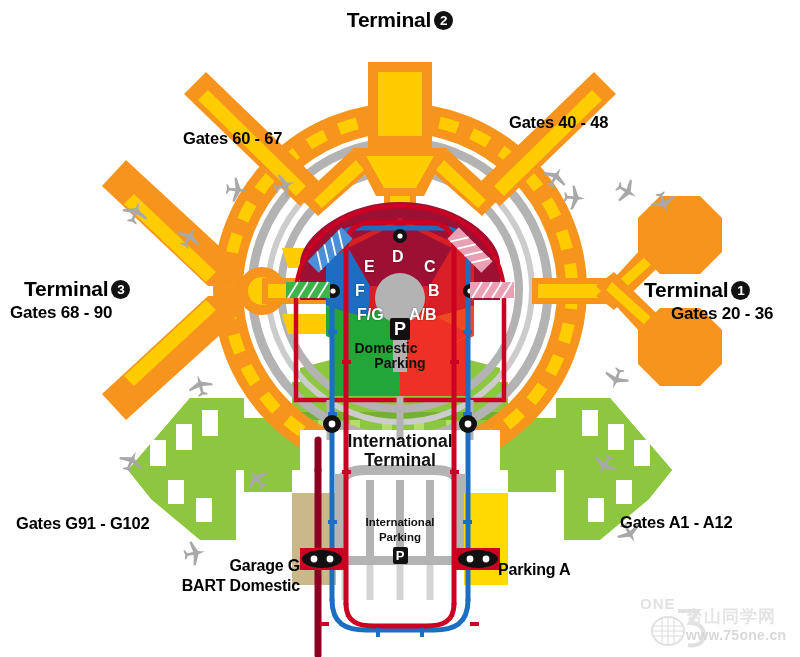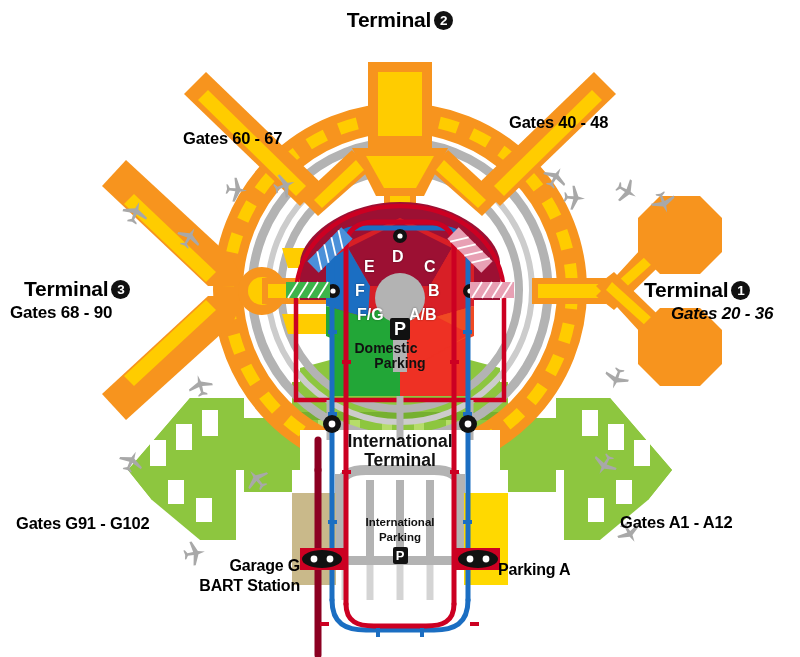--- a/index.html
+++ b/index.html
@@ -404,28 +404,28 @@
 <div class="lbl lbl-gates" style="left:509px;top:113px;">Gates 40 - 48</div>
 
 <div class="lbl lbl-term" style="left:24px;top:277px;">
   <span>Terminal</span><span class="num-badge">3</span>
 </div>
 <div class="lbl lbl-sub" style="left:10px;top:303px;text-align:right;">Gates 68 - 90</div>
 
 <div class="lbl lbl-term" style="left:644px;top:278px;">
   <span>Terminal</span><span class="num-badge">1</span>
 </div>
-<div class="lbl lbl-sub" style="left:671px;top:304px;font-style:italic;">Gates 20 - 36</div>
+<div class="lbl lbl-sub" style="left:671px;top:304px;">Gates 20 - 36</div>
 
 <div class="lbl lbl-gates" style="left:16px;top:514px;">Gates G91 - G102</div>
 
 <div class="lbl lbl-gates" style="left:620px;top:513px;">Gates A1 - A12</div>
 
 <div class="lbl lbl-garage t-right" style="left:80px;top:557px;width:220px;">Garage G</div>
-<div class="lbl lbl-garage t-right" style="left:80px;top:577px;width:220px;">BART Station</div>
+<div class="lbl lbl-garage t-right" style="left:80px;top:577px;width:220px;">BART Domestic</div>
 
 <div class="lbl lbl-garage" style="left:498px;top:561px;">Parking A</div>
 
 <div class="onmap sector-lbl" style="left:392px;top:248px;">D</div>
 <div class="onmap sector-lbl" style="left:424px;top:258px;">C</div>
 <div class="onmap sector-lbl" style="left:428px;top:282px;">B</div>
 <div class="onmap sector-lbl" style="left:409px;top:306px;">A/B</div>
 <div class="onmap sector-lbl" style="left:357px;top:306px;">F/G</div>
 <div class="onmap sector-lbl" style="left:355px;top:282px;">F</div>
 <div class="onmap sector-lbl" style="left:364px;top:258px;">E</div>
@@ -438,14 +438,31 @@
 
 <div class="onmap intl-term-lbl" style="left:320px;top:431px;width:160px;">International</div>
 <div class="onmap intl-term-lbl" style="left:320px;top:450px;width:160px;">Terminal</div>
 
 <div class="onmap intl-park-lbl" style="left:340px;top:516px;width:120px;">International</div>
 <div class="onmap intl-park-lbl" style="left:340px;top:531px;width:120px;">Parking</div>
 <div class="onmap intl-park-lbl" style="left:340px;top:547px;width:120px;">
   <span class="p-box p-small">P</span>
 </div>
 
+<div id="watermark">
+  <svg width="70" height="58" viewBox="0 0 70 58" style="position:absolute;left:-2px;top:2px;">
+    <ellipse cx="26" cy="38" rx="16" ry="14" fill="none" stroke="#c9c9c9" stroke-width="2"></ellipse>
+    <g stroke="#c9c9c9" stroke-width="1.2" fill="none">
+      <line x1="12" y1="33" x2="40" y2="33"></line>
+      <line x1="10" y1="38" x2="42" y2="38"></line>
+      <line x1="12" y1="43" x2="40" y2="43"></line>
+      <line x1="20" y1="25" x2="20" y2="51"></line>
+      <line x1="26" y1="24" x2="26" y2="52"></line>
+      <line x1="32" y1="25" x2="32" y2="51"></line>
+    </g>
+    <path d="M36,18 L56,18 L48,30 C58,30 62,36 62,42 C62,50 54,54 46,52" fill="none" stroke="#c9c9c9" stroke-width="4"></path>
+  </svg>
+  <div class="wm-one">ONE</div>
+  <div class="wm-cn">台山同学网</div>
+  <div class="wm-url">www.75one.cn</div>
+</div>
 
 </div>
 
 </body></html>

